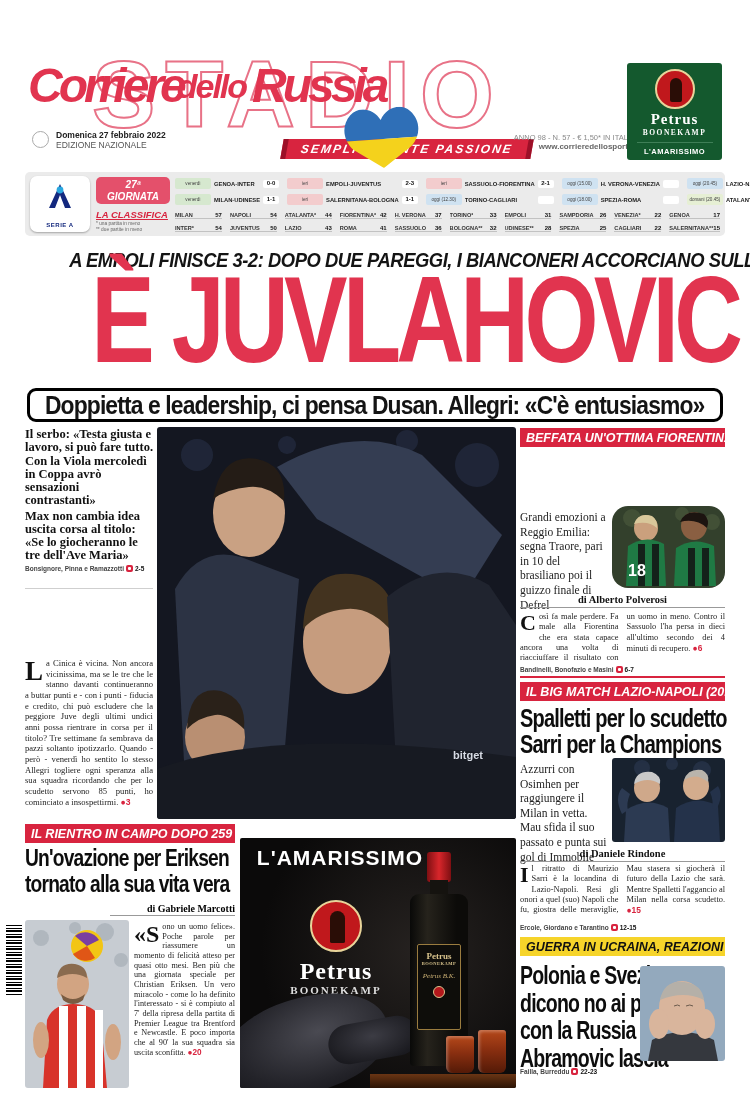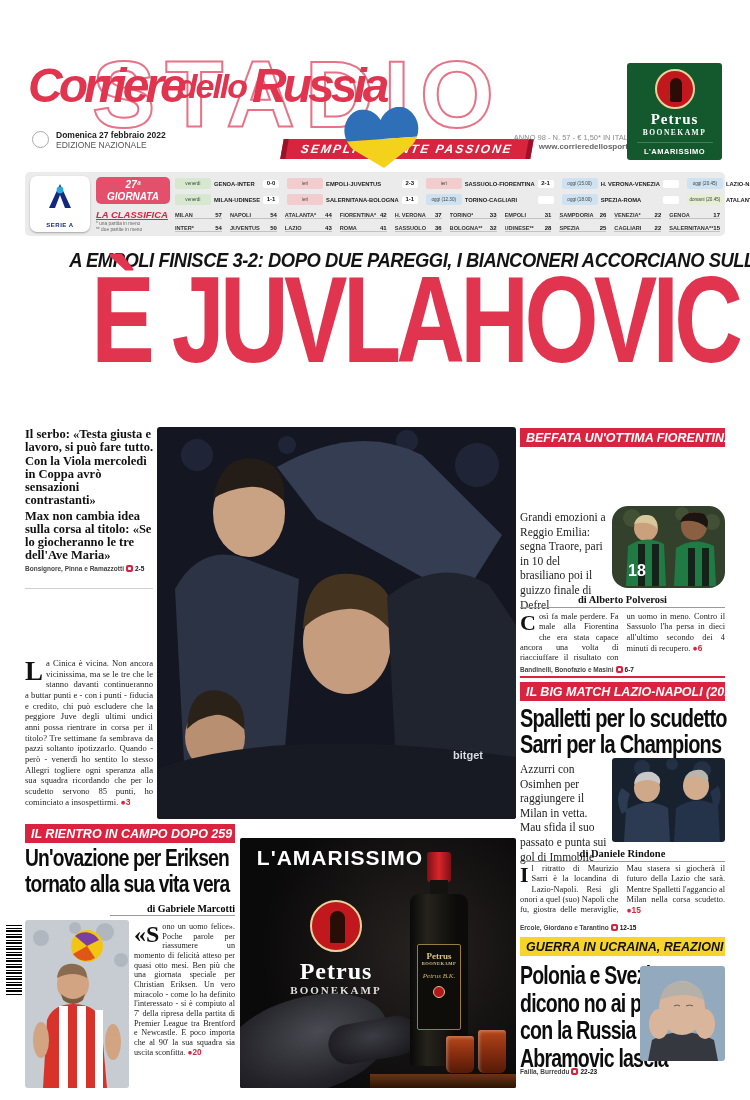--- a/index.html
+++ b/index.html
@@ -354,24 +354,27 @@
     </div>
   </div>
 
   <div class="kickrow">
     <div class="kickflag"></div>
     <div class="kicker">A EMPOLI FINISCE 3-2: DOPO DUE PAREGGI, I BIANCONERI ACCORCIANO SULLE MILANESI</div>
   </div>
   <div class="bighead-wrap">
     <span class="bighead">È JUVLAHOVIC</span>
   </div>
+  <div class="subbox">
+    <span class="subhead">Doppietta e leadership, ci pensa Dusan. Allegri: «C'è entusiasmo»</span>
+  </div>
 
   <div class="quoteblock">
     <p>Il serbo: «Testa giusta e lavoro, si può fare tutto. Con la Viola mercoledì in Coppa avrò sensazioni contrastanti»</p>
-    <p>Max non cambia idea sulla corsa al titolo: «Se lo giocheranno le tre dell'Ave Maria»</p>
+    <p>Max non cambia idea uscita corsa al titolo: «Se lo giocheranno le tre dell'Ave Maria»</p>
   </div>
   <div class="credits q-cred">
     <span>Bonsignore, Pinna e Ramazzotti</span>
     <span class="pbox"></span>
     <span class="pg">2-5</span>
   </div>
   <div class="divider" style="left:25px; top:588px; width:128px;"></div>
 
   <div class="zazbody">
     <span class="dropcap">L</span><span>a Cinica è vicina. Non ancora vicinissima, ma se le tre che le stanno davanti continueranno a buttar punti e - con i punti - fiducia e credito, chi può escludere che la peggiore Juve degli ultimi undici anni possa rientrare in corsa per il titolo? Tre settimane fa sembrava da pazzi soltanto ipotizzarlo. Quando - però - venerdì ho sentito lo stesso Allegri togliere ogni speranza alla sua squadra ricordando che per lo scudetto servono 85 punti, ho cominciato a insospettirmi.</span>

